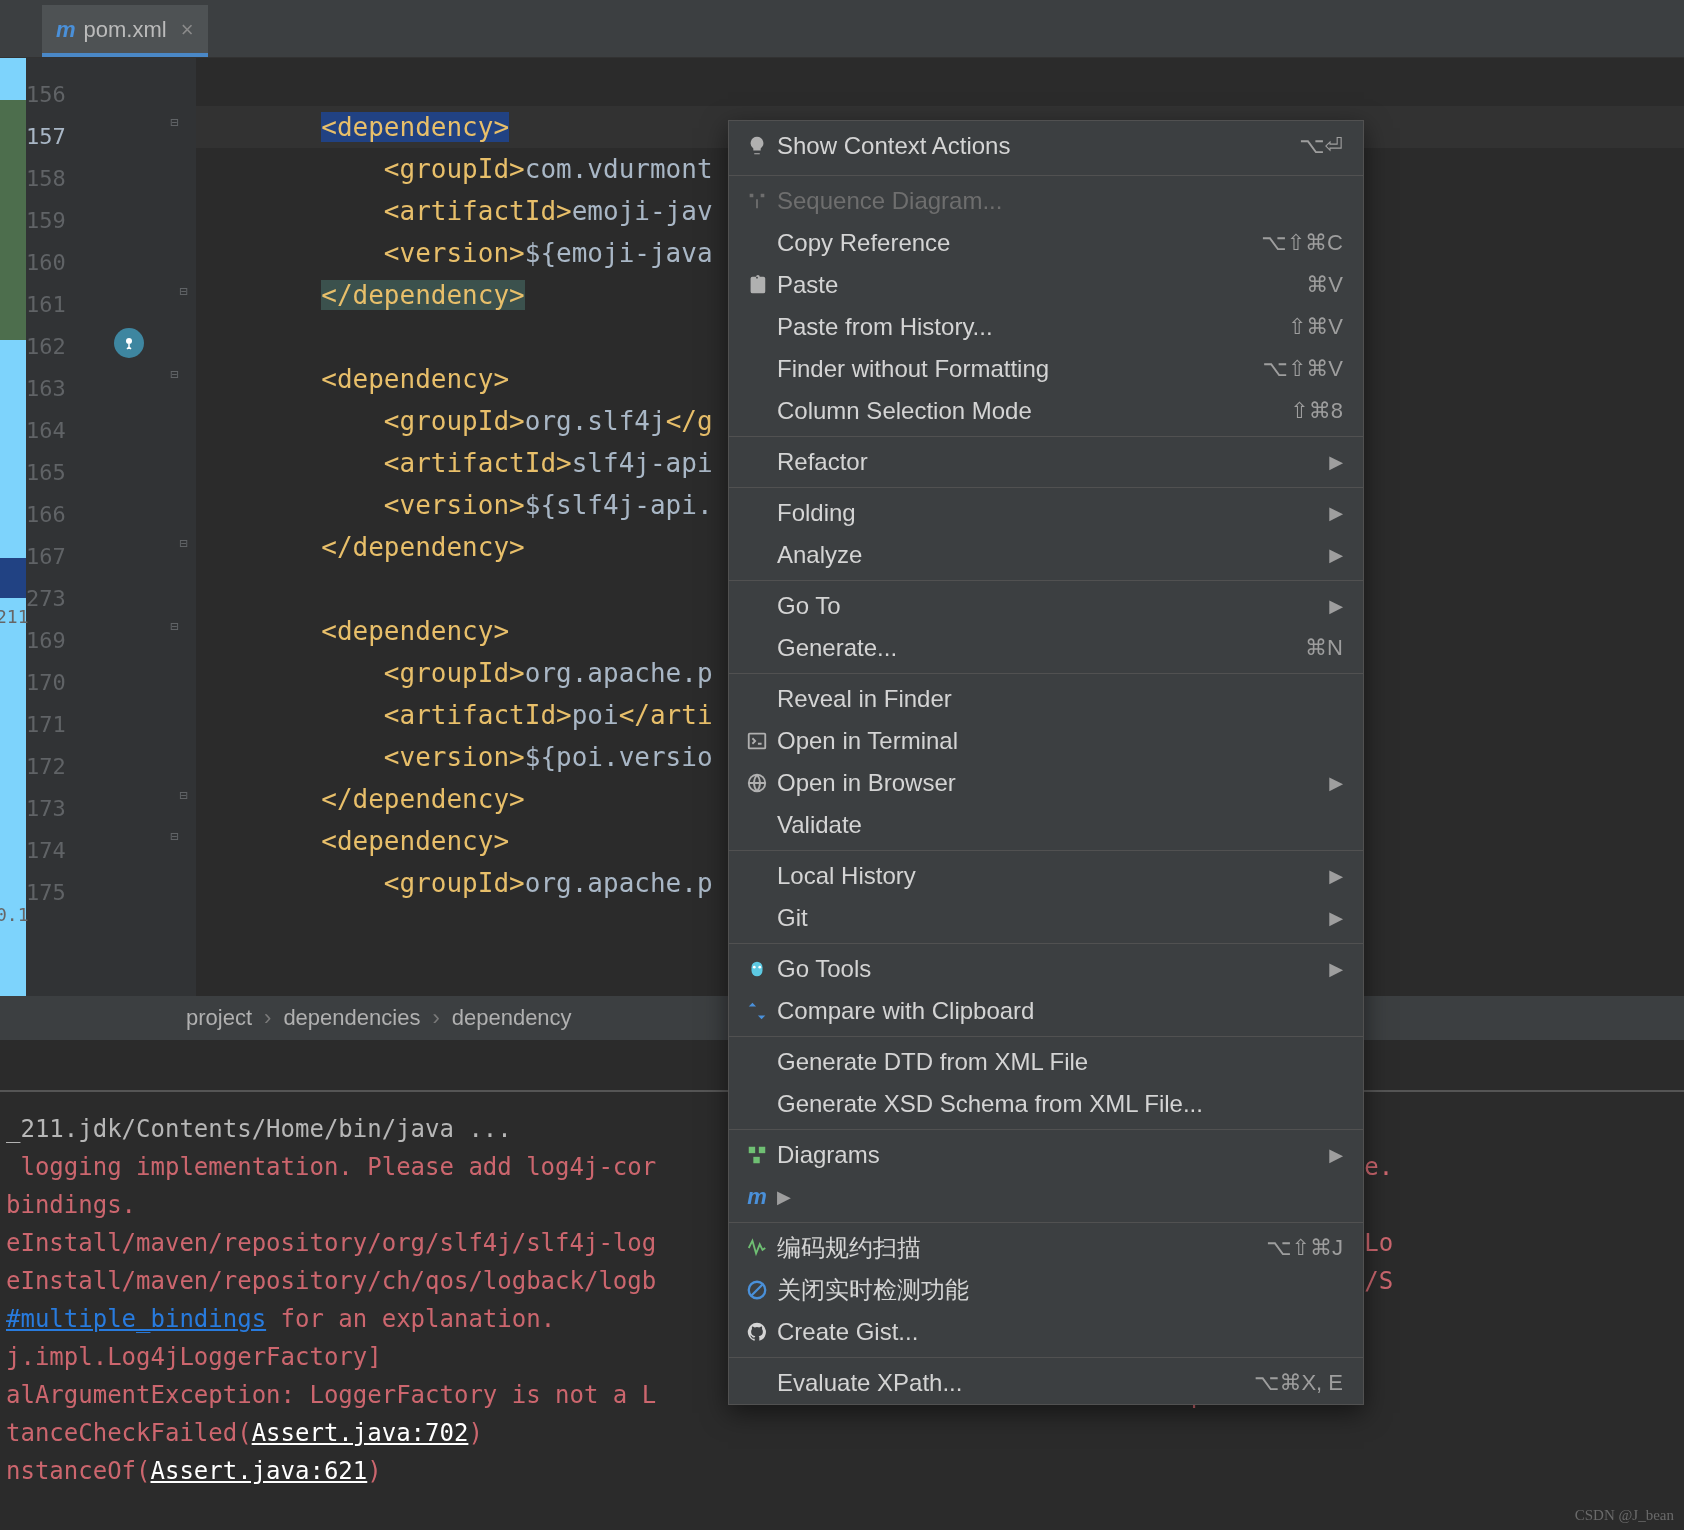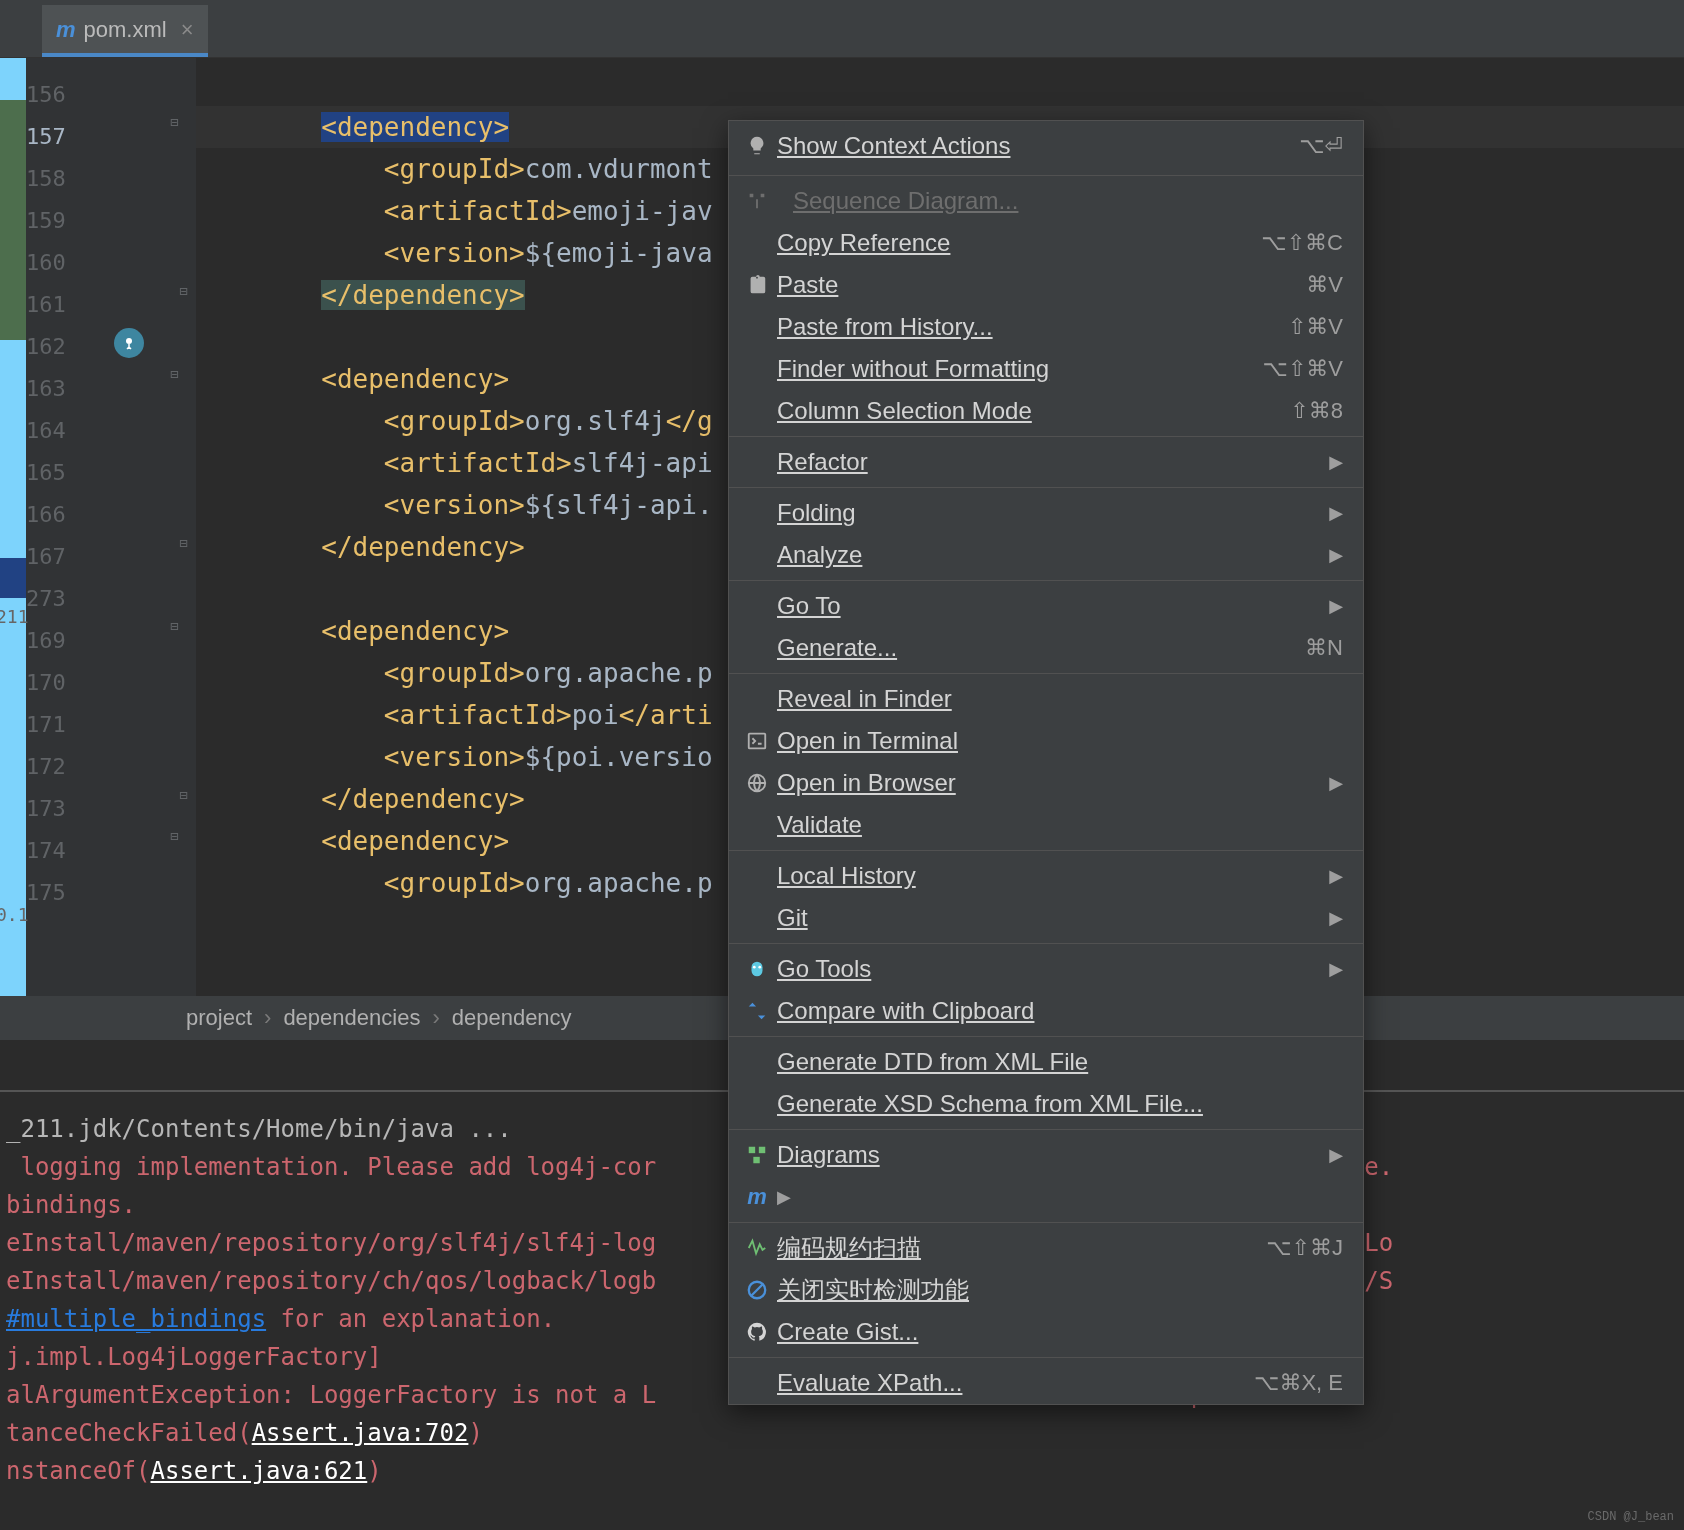--- a/index.html
+++ b/index.html
@@ -106,28 +106,28 @@
     font-size:24px;
     color:#d4d4d4;
   }
   .ctxmenu .mi {
     display:flex; align-items:center;
     height:42px;
     padding:0 20px 0 8px;
   }
   .ctxmenu .mi.first{height:50px;}
   .ctxmenu .mi .ico{width:40px; display:flex;align-items:center;justify-content:center;}
-  .ctxmenu .mi .lbl{flex:1;text-decoration:underline;}
+  .ctxmenu .mi .lbl{flex:1;}
   .ctxmenu .mi .sc{color:#9e9e9e; font-size:22px;}
   .ctxmenu .mi .arr{color:#9e9e9e; font-size:18px;}
-  .ctxmenu .mi.disabled{color:#6e6e6e;gap:16px;}
+  .ctxmenu .mi.disabled{color:#6e6e6e;}
   .ctxmenu hr{border:none;border-top:1px solid #515151; margin:4px 0;}
   .watermark{
     position:absolute; right:10px; bottom:6px;
-    font-family:Liberation Mono, monospace; font-size:12px; color:#6a6a6a;
+    font-family:Liberation Serif, serif; font-size:15px; color:#6a6a6a;
   }
 </style>
 </head>
 <body>
 
 <div class="tabbar">
   <div class="tab active">
     <span class="m-ico">m</span>
     <span>pom.xml</span>
     <span class="close">×</span>

